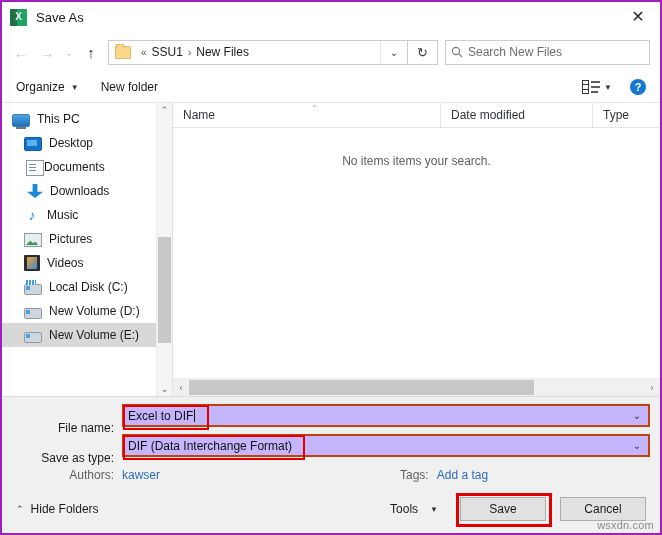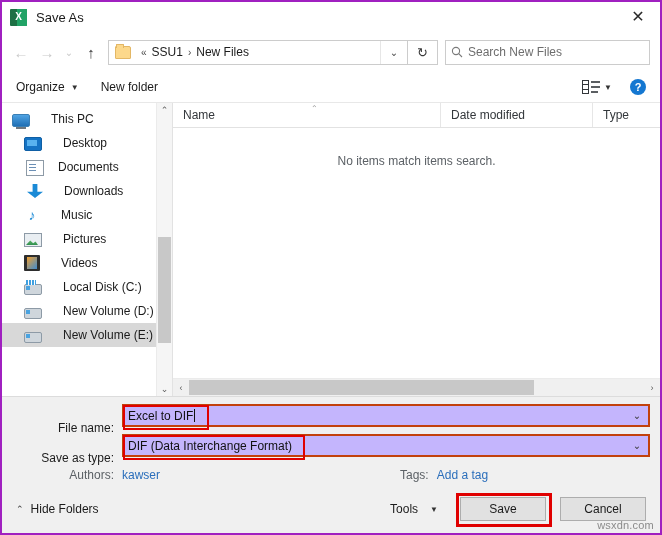--- a/index.html
+++ b/index.html
@@ -107,21 +107,21 @@
   
   .body{flex:1 1 auto;display:flex;min-height:0;background:#ffffff;border-top:1px solid #e8e8e8;}
 
   
   .tree-wrap{
     width:170px;flex:0 0 170px;display:flex;background:#ffffff;min-height:0;
   }
   .tree{flex:1 1 auto;overflow:hidden;padding-top:4px;}
   .tree-item{
     height:24px;display:flex;align-items:center;padding-left:22px;box-sizing:border-box;
-    font-size:12px;color:#1b1b1b;white-space:nowrap;gap:14px;
+    font-size:12px;color:#1b1b1b;white-space:nowrap;
   }
   .tree-item.root{padding-left:10px;}
   .tree-item.selected{background:#d8d8d8;}
   .tree-ico{width:16px;height:16px;margin-right:7px;flex:0 0 16px;position:relative;}
 
   .ico-pc{background:linear-gradient(#4fa3e3,#1f6fb5);border-radius:2px;border:1px solid #3a7fb5;height:11px;margin-top:2px;}
   .ico-pc:after{content:"";position:absolute;left:3px;bottom:-3px;width:10px;height:2px;background:#6f7880;}
   .ico-3d{background:linear-gradient(135deg,#7fd4f5,#1b8fd0);transform:rotate(0deg);border-radius:2px;}
   .ico-3d:after{content:"";position:absolute;left:4px;top:2px;width:8px;height:8px;background:#0e6ca8;border-radius:1px;}
   .ico-desk{background:#1473c4;border:1px solid #0f5fa5;border-radius:2px;height:12px;margin-top:2px;}
@@ -357,21 +357,21 @@
     </div>
 
     <div class="list-wrap">
       <div class="col-header">
         <div class="col name">Name</div>
         <div class="sort-caret">⌃</div>
         <div class="col date">Date modified</div>
         <div class="col type">Type</div>
       </div>
       <div class="list-body">
-        <div class="empty-msg">No items match items search.</div>
+        <div class="empty-msg">No items items your search.</div>
       </div>
       <div class="hscroll">
         <div class="hs-arrow">‹</div>
         <div class="hs-track">
           <div class="hs-thumb" style="left:0;width:345px;"></div>
         </div>
         <div class="hs-arrow">›</div>
       </div>
     </div>
   </div>

